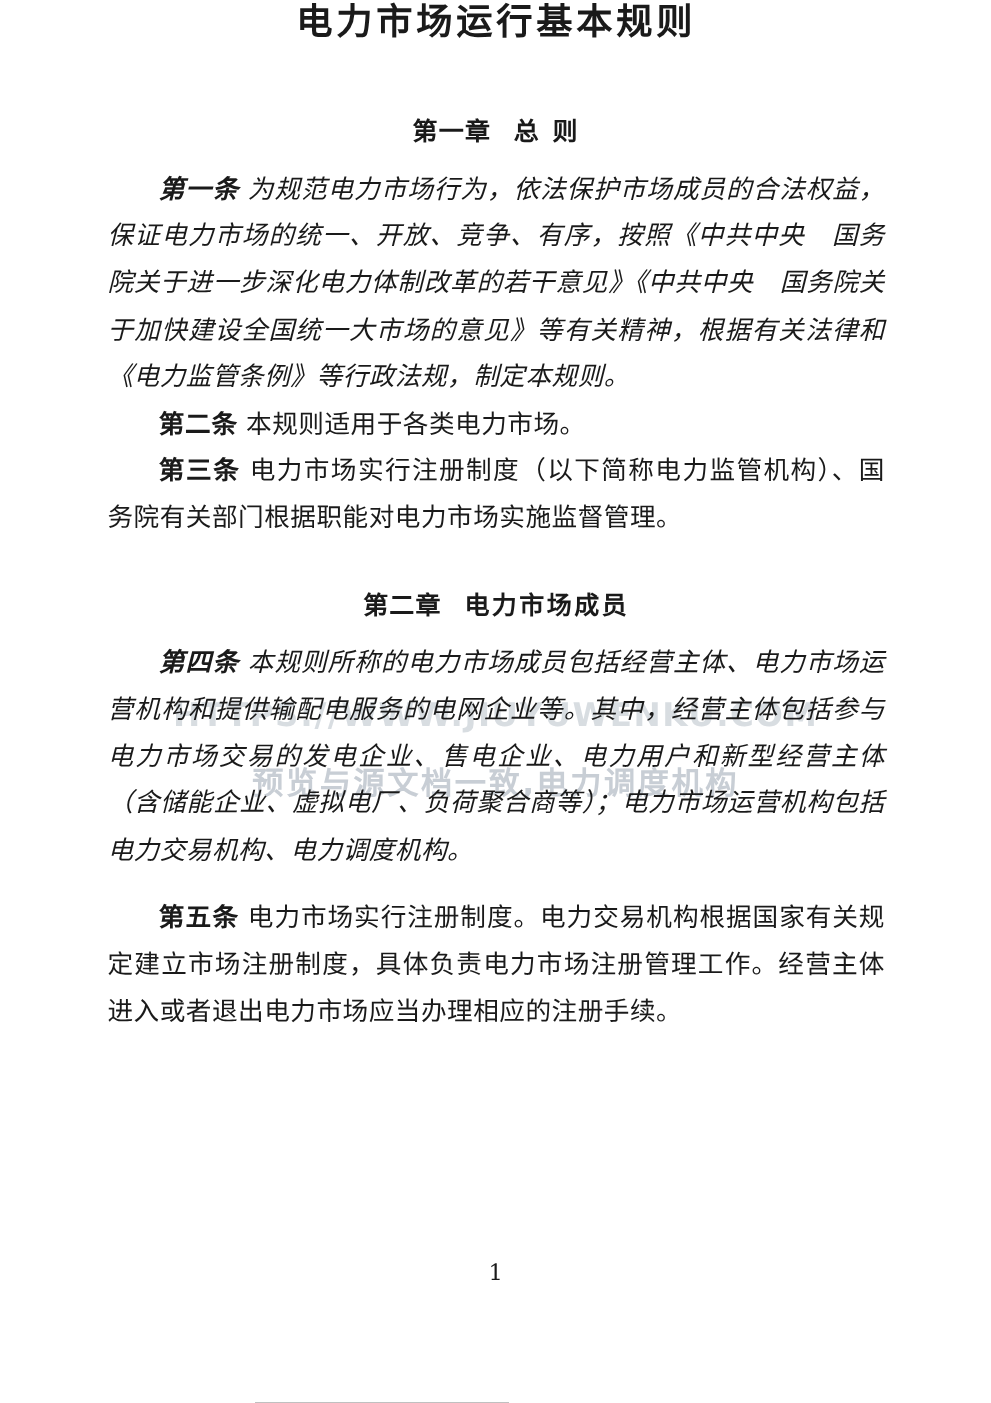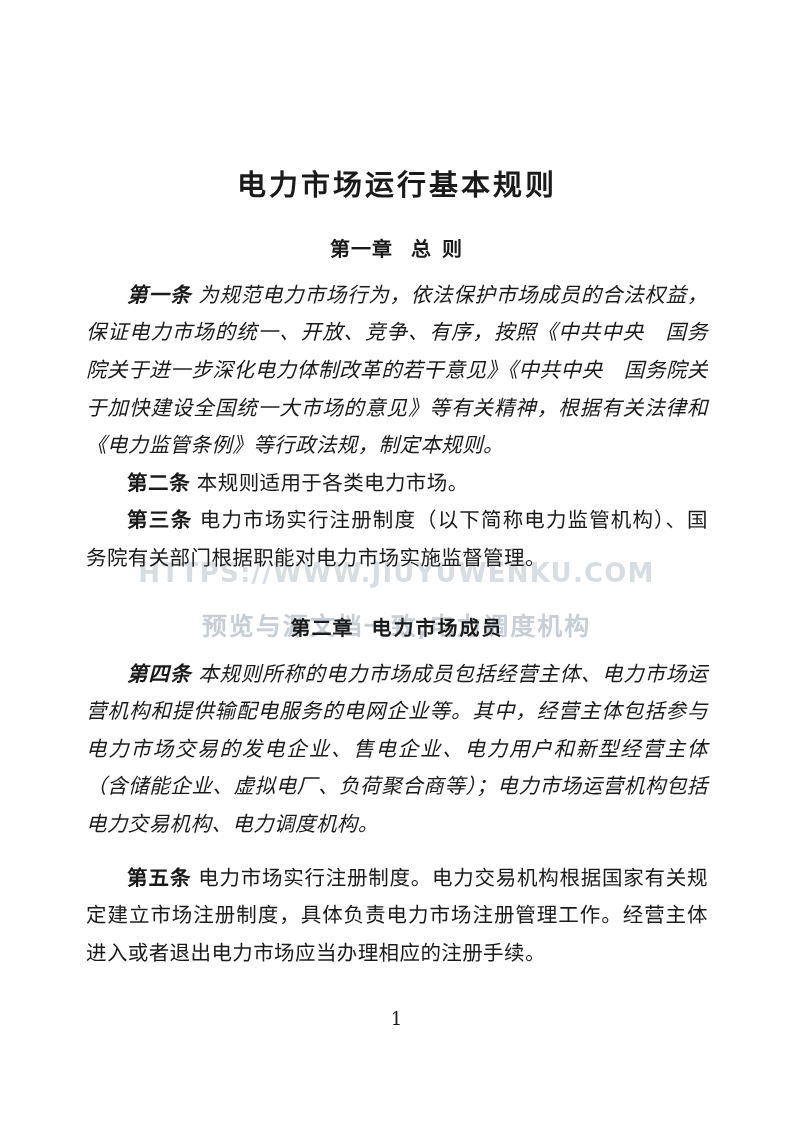--- a/index.html
+++ b/index.html
@@ -76,40 +76,39 @@
   .doc {
     position: absolute;
     left: 86px;
     top: 0;
     width: 622px;
     z-index: 2;
   }
 
   .doc-title {
     margin: 0;
-    padding-top: 168px;
     text-align: center;
     font-size: 29px;
     font-weight: 700;
     letter-spacing: 3px;
     line-height: 1.2;
     font-family: "DejaVu Serif", "Liberation Serif", serif;
   }
 
   .chapter {
     text-align: center;
     font-size: 20px;
     font-weight: 700;
     letter-spacing: 1px;
     line-height: 1.45;
     font-family: "DejaVu Serif", "Liberation Serif", serif;
   }
   .chapter .ch-no { margin-right: 0.9em; }
   .chapter .ch-name { letter-spacing: 2px; }
-  .chapter-1 { margin: 32px 0 0 0; }
+  .chapter-1 { margin: 56px 0 0 0; }
   .chapter-2 { margin: 36px 0 0 0; }
 
   .para {
     margin: 0;
     font-size: 20.5px;
     line-height: 37.6px;
     text-align: justify;
     text-justify: inter-ideograph;
     text-indent: 2em;
     letter-spacing: 0.4px;

